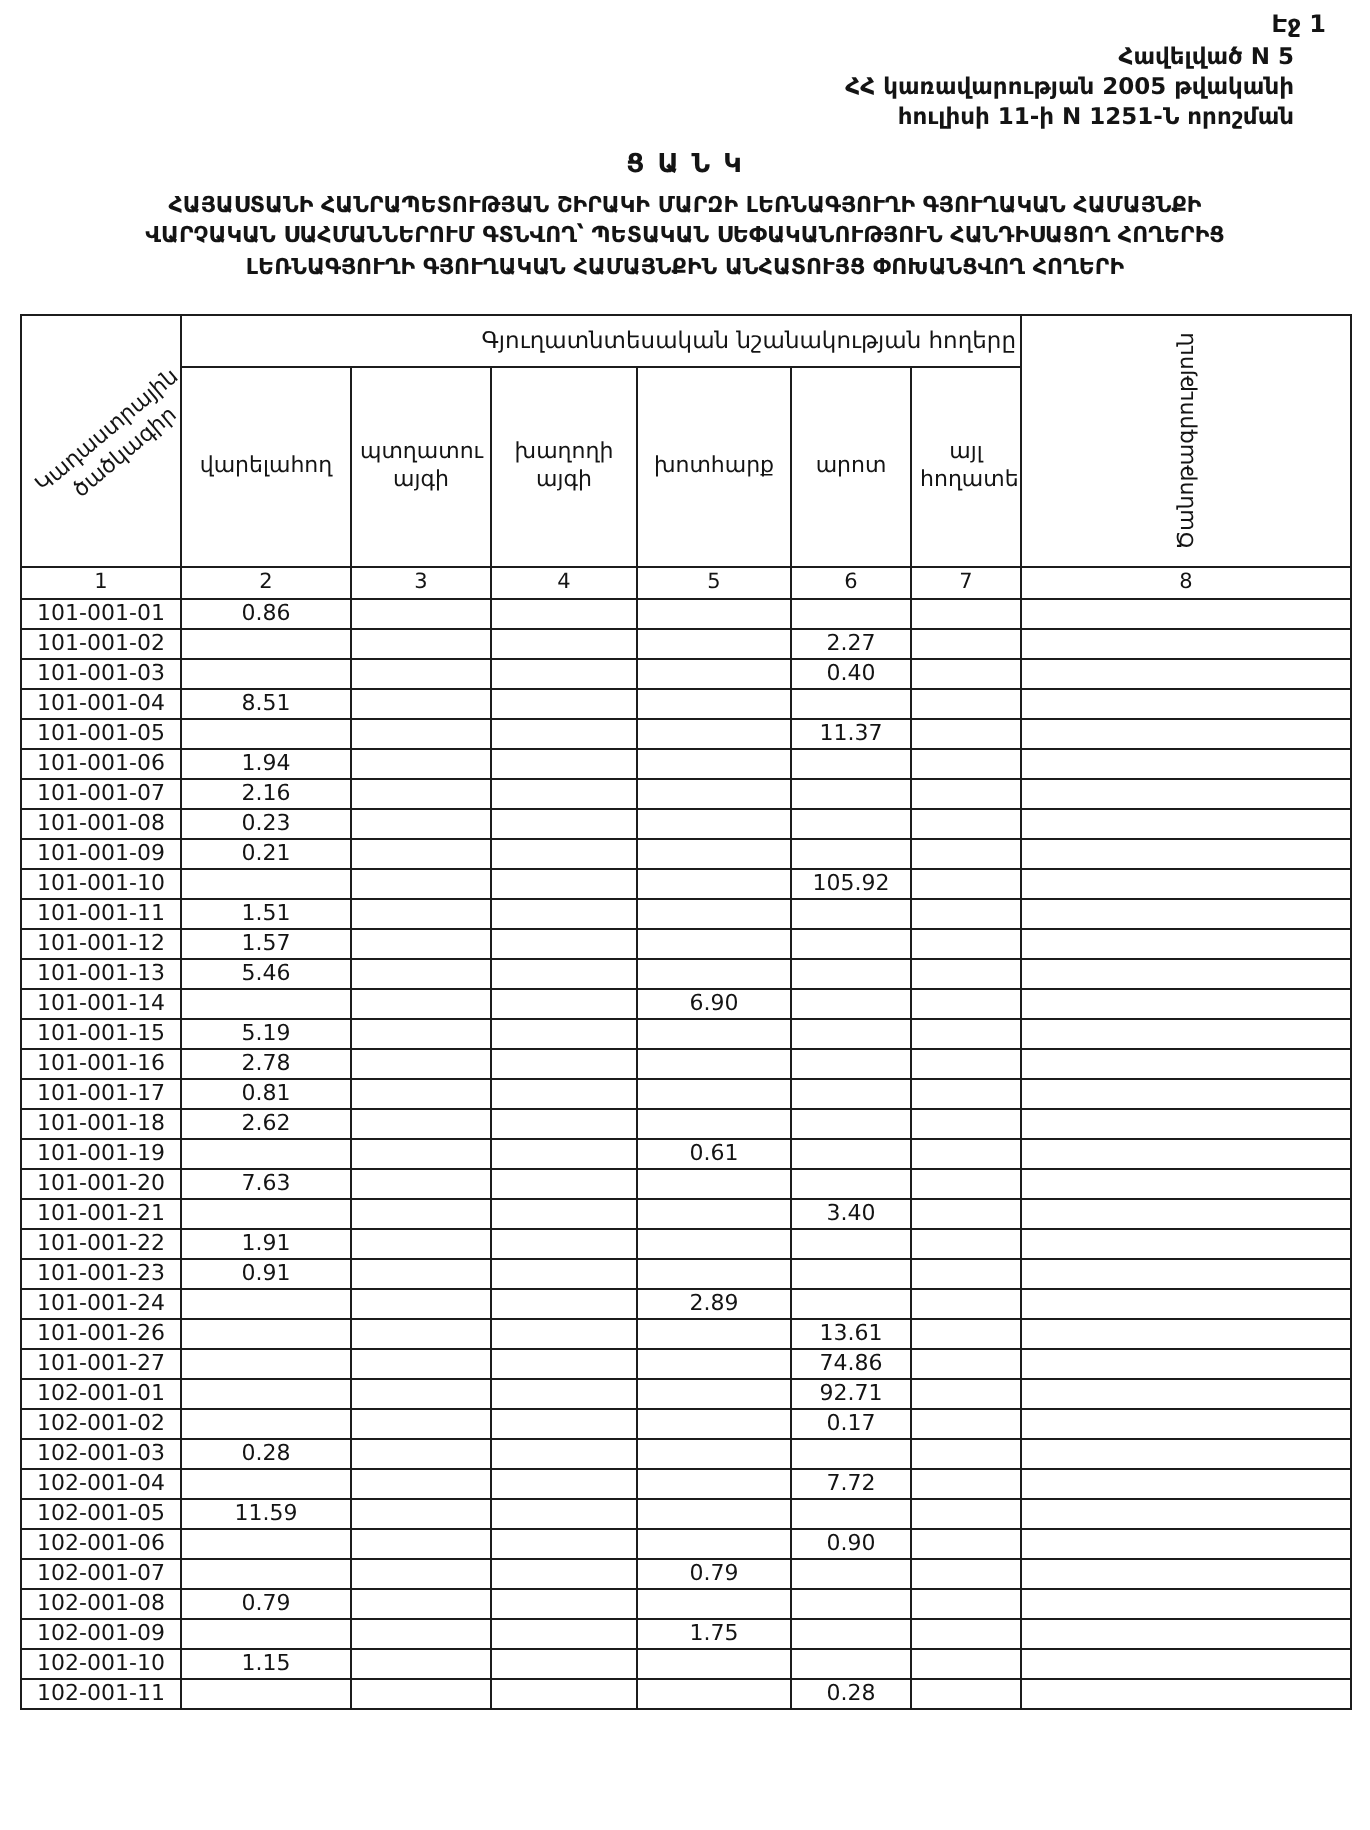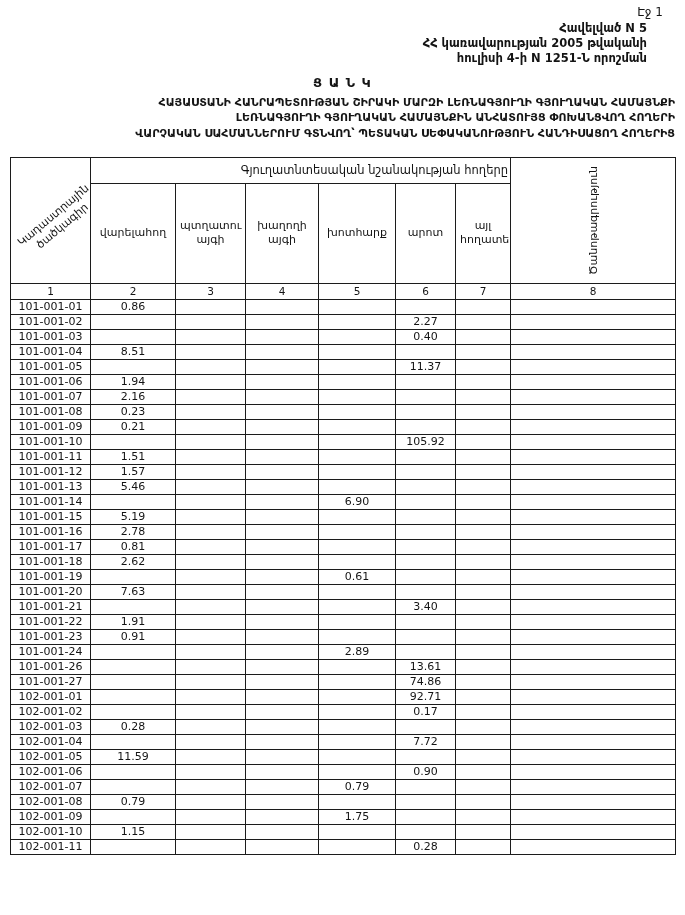--- a/index.html
+++ b/index.html
@@ -11,41 +11,41 @@
     overflow: hidden;
     font-family: "DejaVu Sans", sans-serif;
     color: #141414;
   }
   .page {
     width: 665px;
     padding: 5px 10px 0 10px;
   }
   .page-num {
     text-align: right;
-    font-weight: normal;
+    font-weight: bold;
     font-size: 12px;
     padding-right: 12px;
   }
   .appendix {
     width: fit-content;
     margin: 2px 28px 0 auto;
     text-align: right;
     font-weight: bold;
     font-size: 11.5px;
     line-height: 1.3;
   }
   .list-heading {
     text-align: center;
     font-weight: bold;
     font-size: 13px;
     letter-spacing: 1px;
     margin-top: 9px;
   }
   .doc-title {
-    text-align: right;
+    text-align: center;
     font-weight: bold;
     font-size: 11px;
     line-height: 1.4;
     margin-top: 5px;
   }
   table.land {
     margin-top: 16px;
     border-collapse: collapse;
     table-layout: fixed;
     width: 665px;
@@ -106,29 +106,29 @@
 </head>
 <body>
 
 <div class="page">
 
   <div class="page-num">Էջ 1</div>
 
   <div class="appendix">
     <div>Հավելված N 5</div>
     <div>ՀՀ կառավարության 2005 թվականի</div>
-    <div>հուլիսի 4-ի N 1251-Ն որոշման</div>
+    <div>հուլիսի 11-ի N 1251-Ն որոշման</div>
   </div>
 
   <div class="list-heading">Ց Ա Ն Կ</div>
 
   <div class="doc-title">
     <div>ՀԱՅԱՍՏԱՆԻ ՀԱՆՐԱՊԵՏՈՒԹՅԱՆ ՇԻՐԱԿԻ ՄԱՐԶԻ ԼԵՌՆԱԳՅՈՒՂԻ ԳՅՈՒՂԱԿԱՆ ՀԱՄԱՅՆՔԻ</div>
+    <div>ՎԱՐՉԱԿԱՆ ՍԱՀՄԱՆՆԵՐՈՒՄ ԳՏՆՎՈՂ՝ ՊԵՏԱԿԱՆ ՍԵՓԱԿԱՆՈՒԹՅՈՒՆ ՀԱՆԴԻՍԱՑՈՂ ՀՈՂԵՐԻՑ</div>
     <div>ԼԵՌՆԱԳՅՈՒՂԻ ԳՅՈՒՂԱԿԱՆ ՀԱՄԱՅՆՔԻՆ ԱՆՀԱՏՈՒՅՑ ՓՈԽԱՆՑՎՈՂ ՀՈՂԵՐԻ</div>
-    <div>ՎԱՐՉԱԿԱՆ ՍԱՀՄԱՆՆԵՐՈՒՄ ԳՏՆՎՈՂ՝ ՊԵՏԱԿԱՆ ՍԵՓԱԿԱՆՈՒԹՅՈՒՆ ՀԱՆԴԻՍԱՑՈՂ ՀՈՂԵՐԻՑ</div>
   </div>
 
   <table class="land">
     <colgroup>
       <col style="width:80px">
       <col style="width:85px">
       <col style="width:70px">
       <col style="width:73px">
       <col style="width:77px">
       <col style="width:60px">

